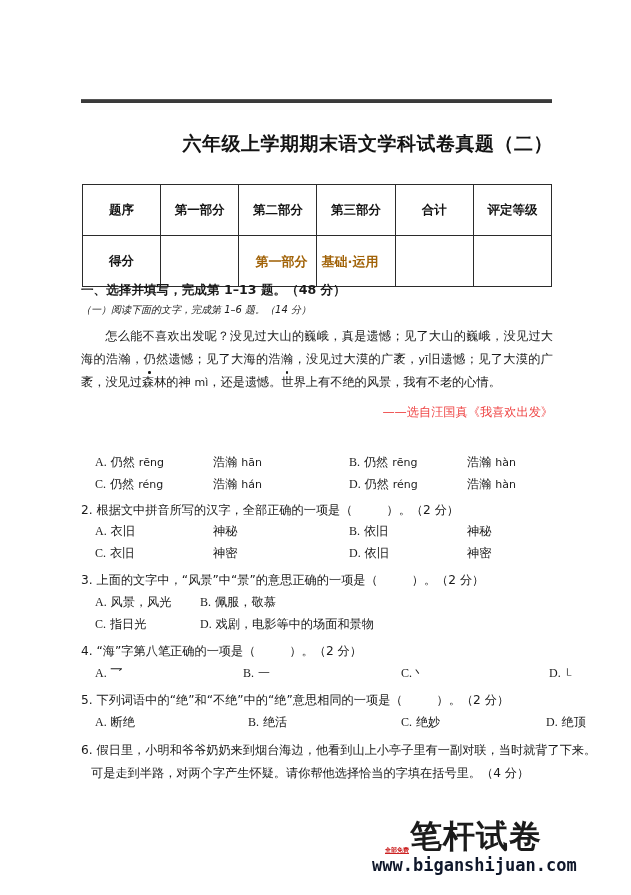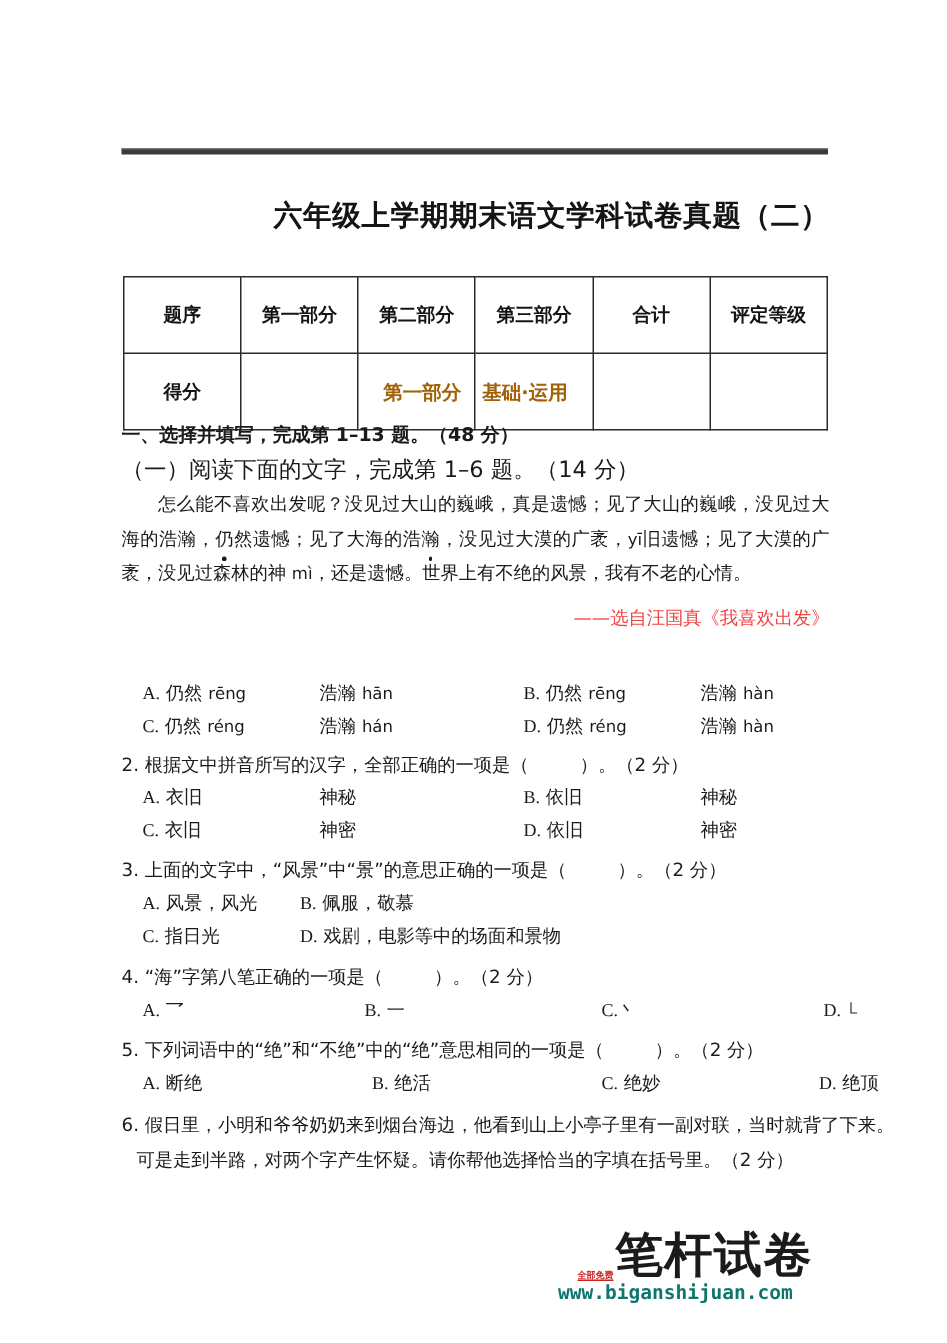--- a/index.html
+++ b/index.html
@@ -84,21 +84,22 @@
     width: 472px;
     font-size: 12.2px;
     line-height: 1.45;
     color: #1a1a1a;
   }
   .big-q {
     font-weight: bold;
     font-size: 12.6px;
   }
   .sub-q {
-    font-size: 15px;
+    font-size: 10px;
+    font-style: italic;
   }
   .indent1 { padding-left: 10px; }
 
   .passage {
     position: absolute;
     left: 81px;
     top: 325px;
     width: 472px;
     font-size: 12.2px;
     line-height: 1.88;
@@ -184,24 +185,24 @@
     font-weight: bold;
     letter-spacing: 1px;
     color: #1b1b1b;
     white-space: nowrap;
   }
   .wm-url {
     position: absolute;
     left: 0px;
     top: 40px;
     font-family: "DejaVu Sans Mono", "Liberation Mono", monospace;
-    font-size: 13px;
+    font-size: 17px;
     font-weight: bold;
     letter-spacing: 0px;
-    color: #0f766e;
+    color: #0f172a;
     white-space: nowrap;
   }
   .wm-free {
     position: absolute;
     left: 13px;
     top: 31px;
     font-size: 6px;
     font-weight: bold;
     color: #cc2222;
     text-decoration: underline;
@@ -326,21 +327,21 @@
       <div class="col o2"><span class="opt-lbl">B.</span> <span>绝活</span></div>
       <div class="col o3"><span class="opt-lbl">C.</span> <span>绝妙</span></div>
       <div class="col"><span class="opt-lbl">D.</span> <span>绝顶</span></div>
     </div>
   </div>
 
   <div class="q-block" style="top:742px;">
     <span class="q-line"><span>6.</span> <span>假日里，小明和爷爷奶奶来到烟台海边，他看到山上小亭子里有一副对联，当时就背了下来。</span></span>
   </div>
   <div class="q-block indent1" style="top:765px;">
-    <span class="q-line">可是走到半路，对两个字产生怀疑。请你帮他选择恰当的字填在括号里。（2 分）</span>
+    <span class="q-line">可是走到半路，对两个字产生怀疑。请你帮他选择恰当的字填在括号里。（4 分）</span>
   </div>
 
   <div class="watermark">
     <div class="wm-cn">笔杆试卷</div>
     <div class="wm-free">全部免费</div>
     <div class="wm-url">www.biganshijuan.com</div>
   </div>
 
 </div>
 

